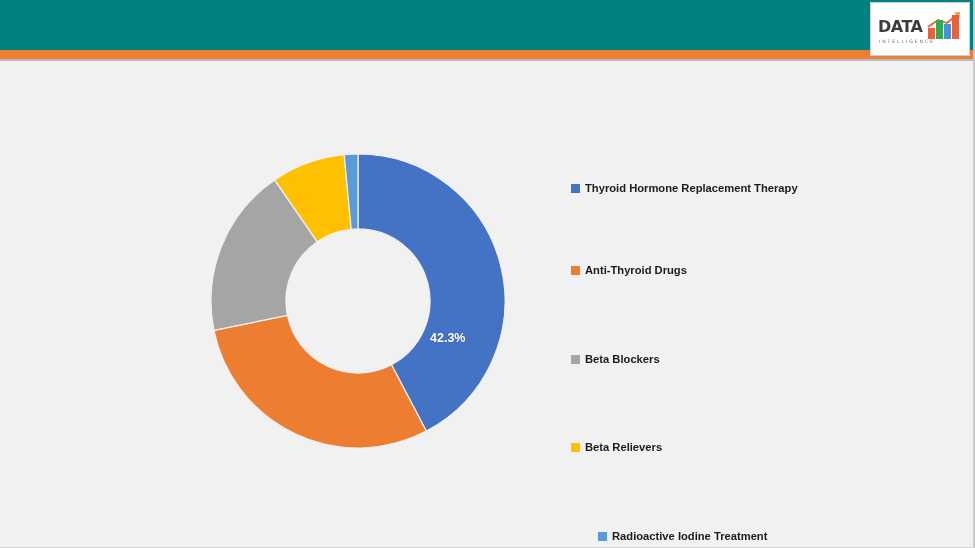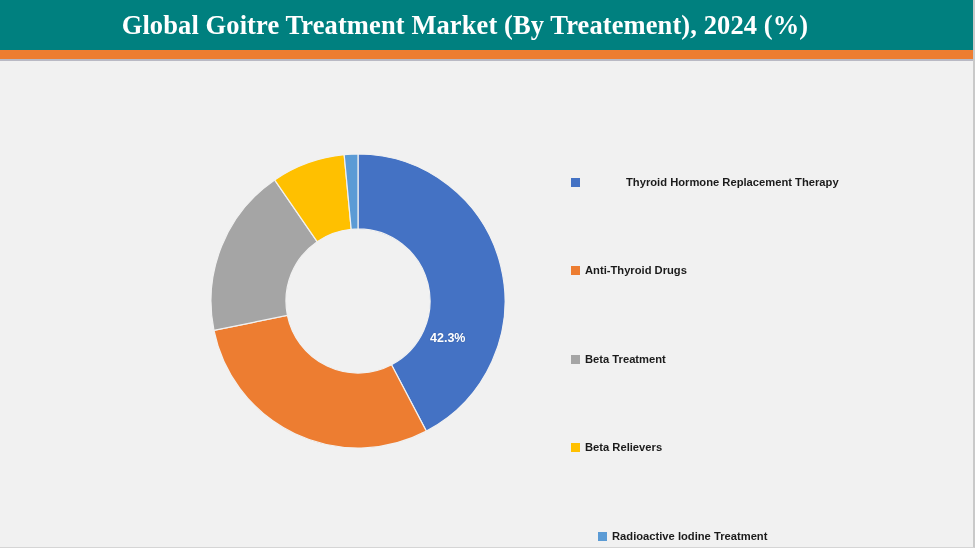--- a/index.html
+++ b/index.html
@@ -179,51 +179,64 @@
 </style>
 </head>
 <body>
 
 <div id="page">
 
   <div id="header-band"></div>
   <div id="header-accent"></div>
   <div id="header-underline"></div>
 
-  <div id="page-title">Global Goitre Treatment Market (By Treatement), 2024 (%)</div>
-
+
+  <div id="logo-box">
+    <div id="logo-inner">
+      <div id="logo-word">DATA</div>
+      <div id="logo-sub">INTELLIGENCE</div>
+      <svg id="logo-arrow" viewBox="0 0 36 18">
+        <path d="M1 16 L11 9 L20 12 L32 2" fill="none" stroke="#e8613c" stroke-width="1.8"></path>
+        <path d="M27 1.5 L33 1 L32.5 7 Z" fill="#f0a33c"></path>
+      </svg>
+      <div class="logo-bar" id="logo-bar-1"></div>
+      <div class="logo-bar" id="logo-bar-2"></div>
+      <div class="logo-bar" id="logo-bar-3"></div>
+      <div class="logo-bar" id="logo-bar-4"></div>
+    </div>
+  </div>
 
   <div id="chart-area">
 
     <div id="donut-wrap">
       <svg id="donut-svg" width="320" height="320" viewBox="0 0 320 320">
         <g id="donut-slices">
             <path d="M 160 13 A 147 147 0 0 1 228.37720847738638 290.12900276587095 L 193.50483215391932 223.76321135527675 A 72.03 72.03 0 0 0 160 87.97 Z" fill="#4472c4" stroke="#f1f1f1" stroke-width="1.2"></path>
             <path d="M 228.37720847738638 290.12900276587095 A 147 147 0 0 1 15.961307299515681 189.35736713561778 L 89.42104057676269 174.38510989645272 A 72.03 72.03 0 0 0 193.50483215391932 223.76321135527675 Z" fill="#ed7d31" stroke="#f1f1f1" stroke-width="1.2"></path>
             <path d="M 15.961307299515681 189.35736713561778 A 147 147 0 0 1 76.61146447836691 38.940708148621084 L 119.13961759439978 100.68094699282433 A 72.03 72.03 0 0 0 89.42104057676269 174.38510989645272 Z" fill="#a5a5a5" stroke="#f1f1f1" stroke-width="1.2"></path>
             <path d="M 76.61146447836691 38.940708148621084 A 147 147 0 0 1 146.1660779421786 13.652391203347236 L 153.2213781916675 88.28967168964014 A 72.03 72.03 0 0 0 119.13961759439978 100.68094699282433 Z" fill="#ffc000" stroke="#f1f1f1" stroke-width="1.2"></path>
             <path d="M 146.1660779421786 13.652391203347236 A 147 147 0 0 1 160.0000000000001 13 L 160.00000000000006 87.97 A 72.03 72.03 0 0 0 153.2213781916675 88.28967168964014 Z" fill="#5b9bd5" stroke="#f1f1f1" stroke-width="1.2"></path>
           </g>
       </svg>
     </div>
 
     <div id="slice-label">42.3%</div>
 
     <div id="legend">
-        <div class="legend-item" style="top: 62px; gap: 41px;">
+        <div class="legend-item" style="top: 68px;">
           <span class="legend-swatch" style="background: rgb(68, 114, 196);"></span>
           <span class="legend-label">Thyroid Hormone Replacement Therapy</span>
         </div>
         <div class="legend-item" style="top: 150px; text-align: right;">
           <span class="legend-swatch" style="background: rgb(237, 125, 49);"></span>
           <span class="legend-label">Anti-Thyroid Drugs</span>
         </div>
         <div class="legend-item" style="top: 239px;">
           <span class="legend-swatch" style="background: rgb(165, 165, 165);"></span>
-          <span class="legend-label">Beta Treatment</span>
+          <span class="legend-label">Beta Blockers</span>
         </div>
         <div class="legend-item" style="top: 327px;">
           <span class="legend-swatch" style="background: rgb(255, 192, 0);"></span>
           <span class="legend-label">Beta Relievers</span>
         </div>
         <div class="legend-item" style="top: 416px; margin-left: 27px;">
           <span class="legend-swatch" style="background: rgb(91, 155, 213);"></span>
           <span class="legend-label">Radioactive Iodine Treatment</span>
         </div>
       </div>

